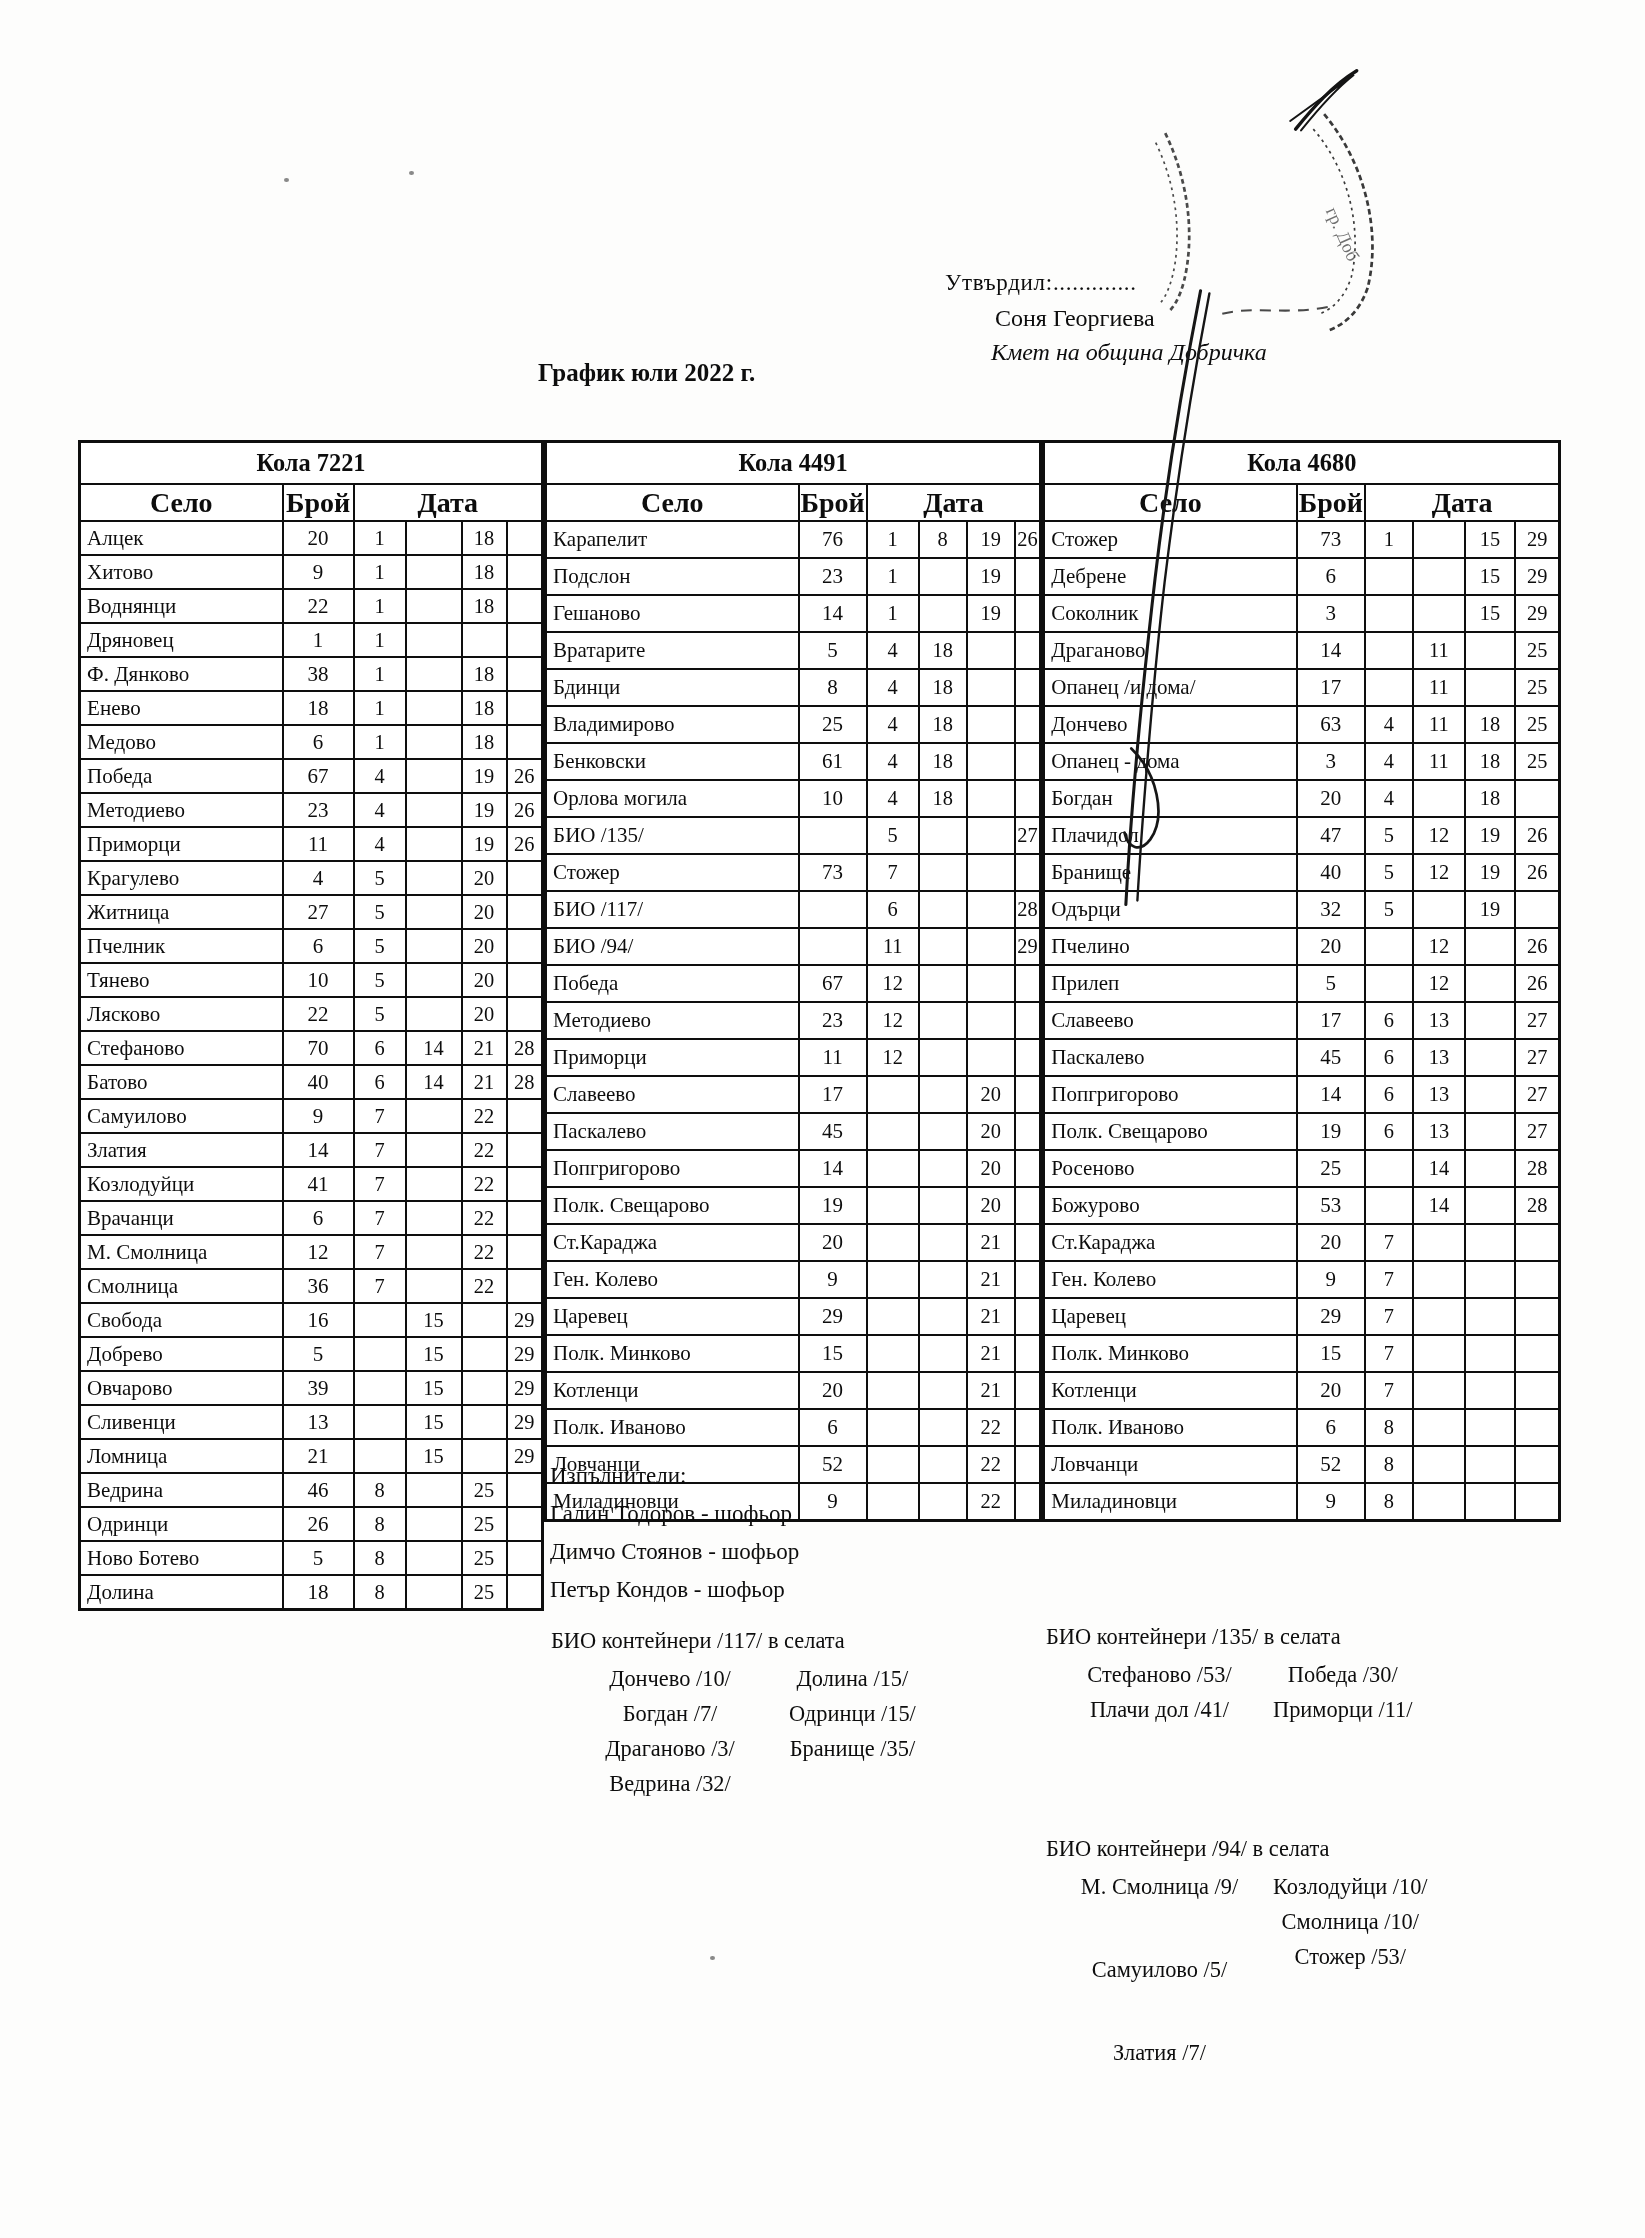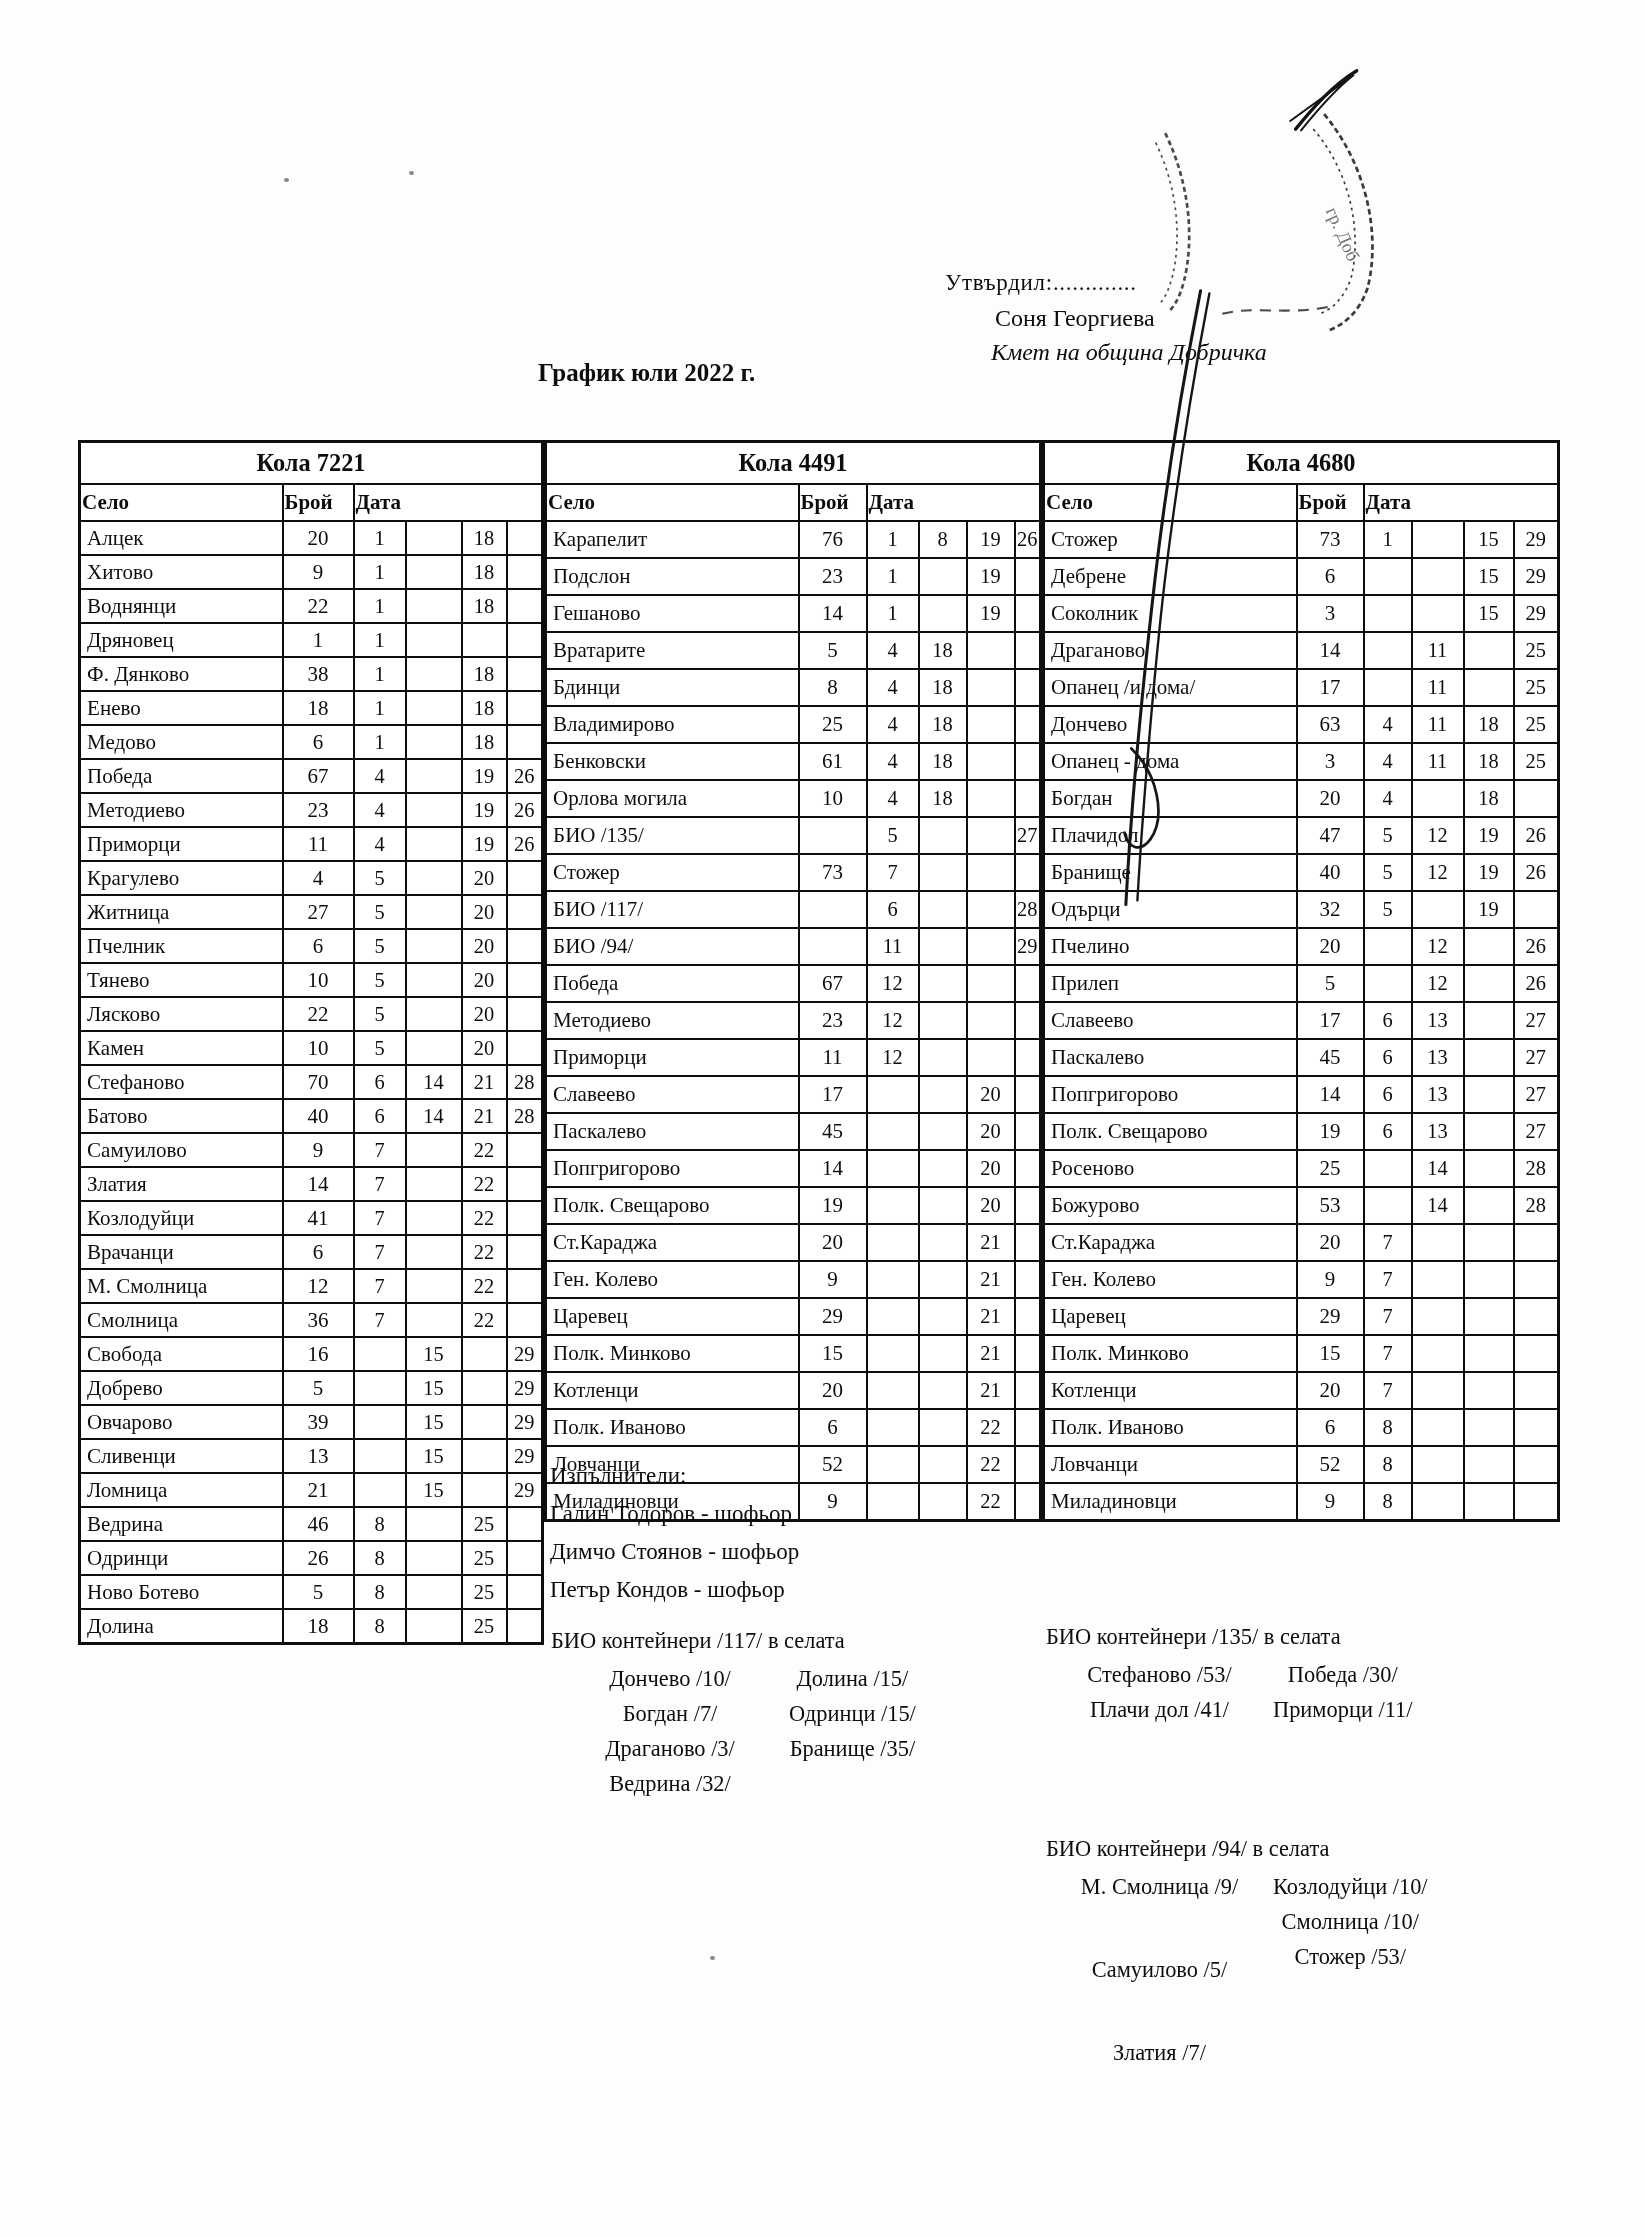--- a/index.html
+++ b/index.html
@@ -11,21 +11,21 @@
   .approver-name{position:absolute;left:995px;top:305px;font-size:24px;}
   .approver-title{position:absolute;left:991px;top:339px;font-size:24px;font-style:italic;}
   .doc-title{position:absolute;left:538px;top:359px;font-size:25px;font-weight:bold;}
 
   
   .tables{position:absolute;left:78px;top:440px;display:flex;align-items:flex-start;}
   table{border-collapse:collapse;table-layout:fixed;background:#fff;}
   table{border:3.4px solid #0e0e0e;}
   th,td{border:2px solid #0e0e0e;overflow:hidden;white-space:nowrap;}
   th.car-header{font-size:24.4px;height:38px;font-weight:bold;text-align:center;}
-  th.col-header{font-size:21px;height:33px;font-weight:bold;text-align:left;}
+  th.col-header{font-size:28px;height:33px;font-weight:bold;text-align:center;}
   td{font-size:21px;line-height:1;}
   td.selo{text-align:left;padding:0 2.7px 0 6.1px;}
   td.broy{text-align:center;}
   td.date{text-align:center;font-size:20.4px;padding:0;}
   .t1 td{height:30px;}
   .t2 td,.t3 td{height:33px;}
 
   
   .executors{position:absolute;left:550px;top:1457px;font-size:23px;line-height:38px;}
   .executors .heading{font-weight:normal;}
@@ -188,28 +188,20 @@
             <td class="selo">Тянево</td>
             <td class="broy">10</td>
             <td class="date">5</td>
             <td class="date"></td>
             <td class="date">20</td>
             <td class="date"></td>
           </tr>
           <tr>
             <td class="selo">Лясково</td>
             <td class="broy">22</td>
-            <td class="date">5</td>
-            <td class="date"></td>
-            <td class="date">20</td>
-            <td class="date"></td>
-          </tr>
-          <tr>
-            <td class="selo">Камен</td>
-            <td class="broy">10</td>
             <td class="date">5</td>
             <td class="date"></td>
             <td class="date">20</td>
             <td class="date"></td>
           </tr>
           <tr>
             <td class="selo">Стефаново</td>
             <td class="broy">70</td>
             <td class="date">6</td>
             <td class="date">14</td>

